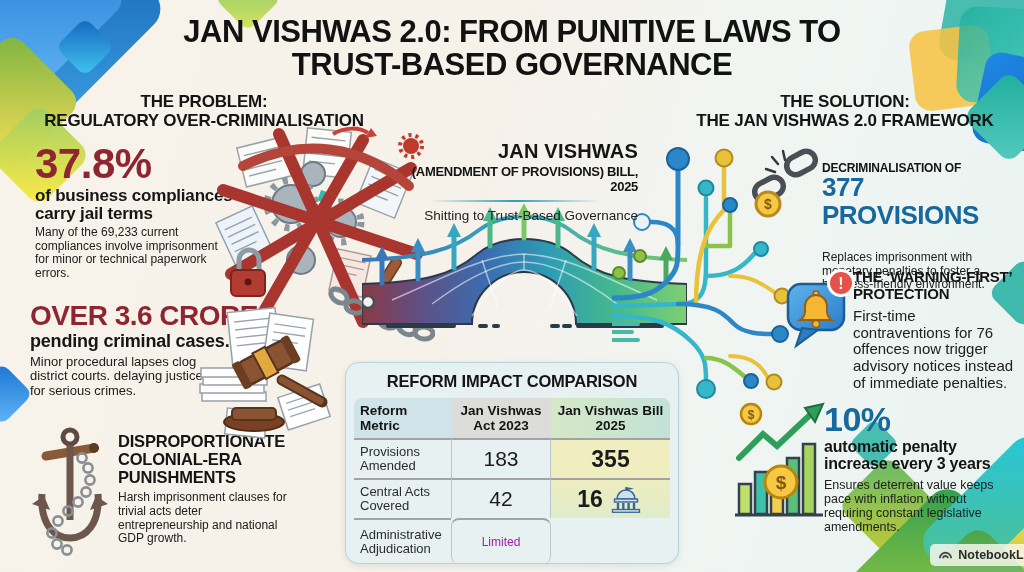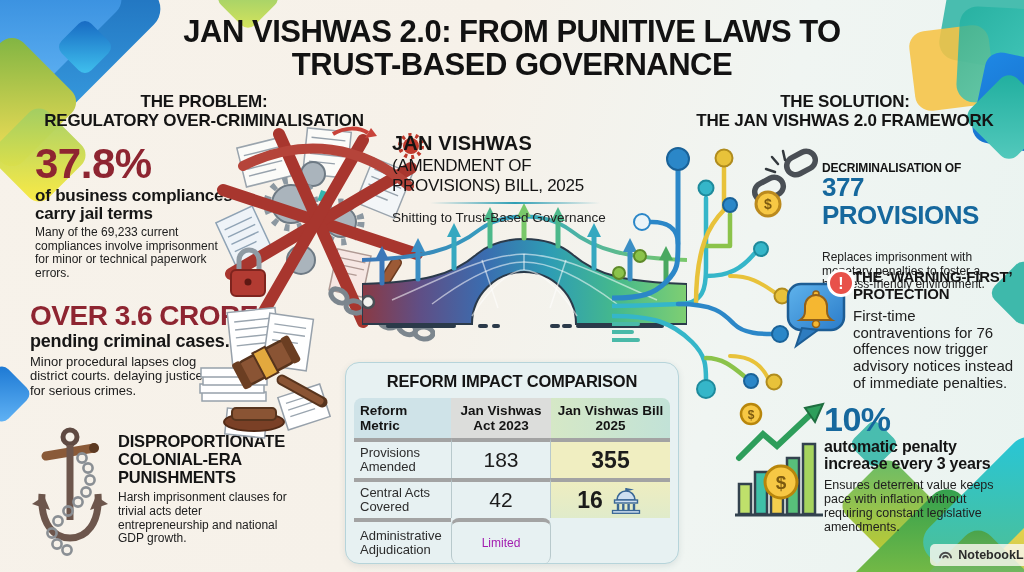--- a/index.html
+++ b/index.html
@@ -35,37 +35,37 @@
   .title{left:140px;top:16px;width:744px;text-align:center;font-weight:bold;
     font-size:31px;line-height:1.06;letter-spacing:-.5px;color:#121212;font-stretch:condensed;}
   .colhead{font-weight:bold;font-size:17px;line-height:1.12;text-align:center;color:#141414;letter-spacing:-.2px;font-stretch:condensed;}
   .prob-head{left:28px;top:92px;width:352px;}
   .sol-head{left:670px;top:92px;width:350px;}
   .statval{font-weight:bold;color:#8e2531;letter-spacing:-.5px;font-stretch:condensed;}
   .statlabel{font-weight:bold;color:#161616;letter-spacing:-.2px;line-height:1.04;font-stretch:condensed;}
   .detail{color:#202020;line-height:1.13;}
   .bluebig{font-weight:bold;color:#16689d;letter-spacing:-.5px;font-stretch:condensed;}
   
-  .bill{left:392px;top:132px;width:246px;text-align:left;}
+  .bill{left:392px;top:140px;width:246px;text-align:right;}
   .bill .name{font-size:20px;font-weight:bold;letter-spacing:.2px;color:#141414;}
-  .bill .sub{font-size:17px;font-weight:normal;margin-top:1px;color:#141414;letter-spacing:-.3px;}
+  .bill .sub{font-size:13px;font-weight:bold;margin-top:1px;color:#141414;letter-spacing:-.3px;}
   .bill .divider{height:2px;width:170px;margin:6px auto 0;background:linear-gradient(90deg,rgba(46,158,180,0),#2e9eb4,rgba(46,158,180,0));}
   .bill .tag{font-size:13.5px;margin-top:6px;color:#222;}
   
   .reform{left:345px;top:362px;width:332px;height:200px;background:#e7f1f2;border:1.5px solid #b6d4da;
     border-radius:14px;box-shadow:0 2px 6px rgba(60,90,100,.12);}
   .reform .rtitle{text-align:center;font-weight:bold;font-size:16.5px;letter-spacing:-.2px;margin-top:9px;color:#141414;font-stretch:condensed;}
   .rgrid{display:grid;grid-template-columns:97px 100px 119px;margin:7px 7px 0 8px;}
   .rcell{display:flex;align-items:center;justify-content:center;text-align:center;padding:2px 4px;box-sizing:border-box;}
   .rcell.metric{justify-content:flex-start;text-align:left;font-size:13px;color:#2c2c2c;line-height:1.1;padding-left:6px;}
   .rhead{font-weight:bold;font-size:13.5px;line-height:1.12;color:#141414;height:40px;}
   .h1{background:#cfe3e8;border-radius:8px 0 0 0;justify-content:flex-start;text-align:left;padding-left:6px;}
   .h2{background:#dcdddb;}
   .h3{background:linear-gradient(90deg,#d5e8c6,#c2e2d7);border-radius:0 8px 0 0;}
-  .rrow{height:40px;border-top:4px solid #a3a3a3;}
+  .rrow{height:40px;border-top:2px solid #a3a3a3;}
   .rrow.last{height:46px;}
   .v2{border-left:1px solid #b8c9cc;border-right:1px solid #b8c9cc;}
   .bignum{font-size:21px;color:#1b1b1b;}
   .bignum.bold{font-weight:bold;font-size:23px;}
   .c3a{background:#f0eec1;}
   .c3b{background:linear-gradient(180deg,#eeedc0,#e0ebca);}
   .c3c{background:#d8ecdb;border-radius:0 0 8px 0;}
   .expanded{line-height:1.15;font-size:13px;color:#161616;}
   .expanded b{font-size:15.5px;}
   .limited{font-size:12px;color:#a21caf;border-radius:8px;}

